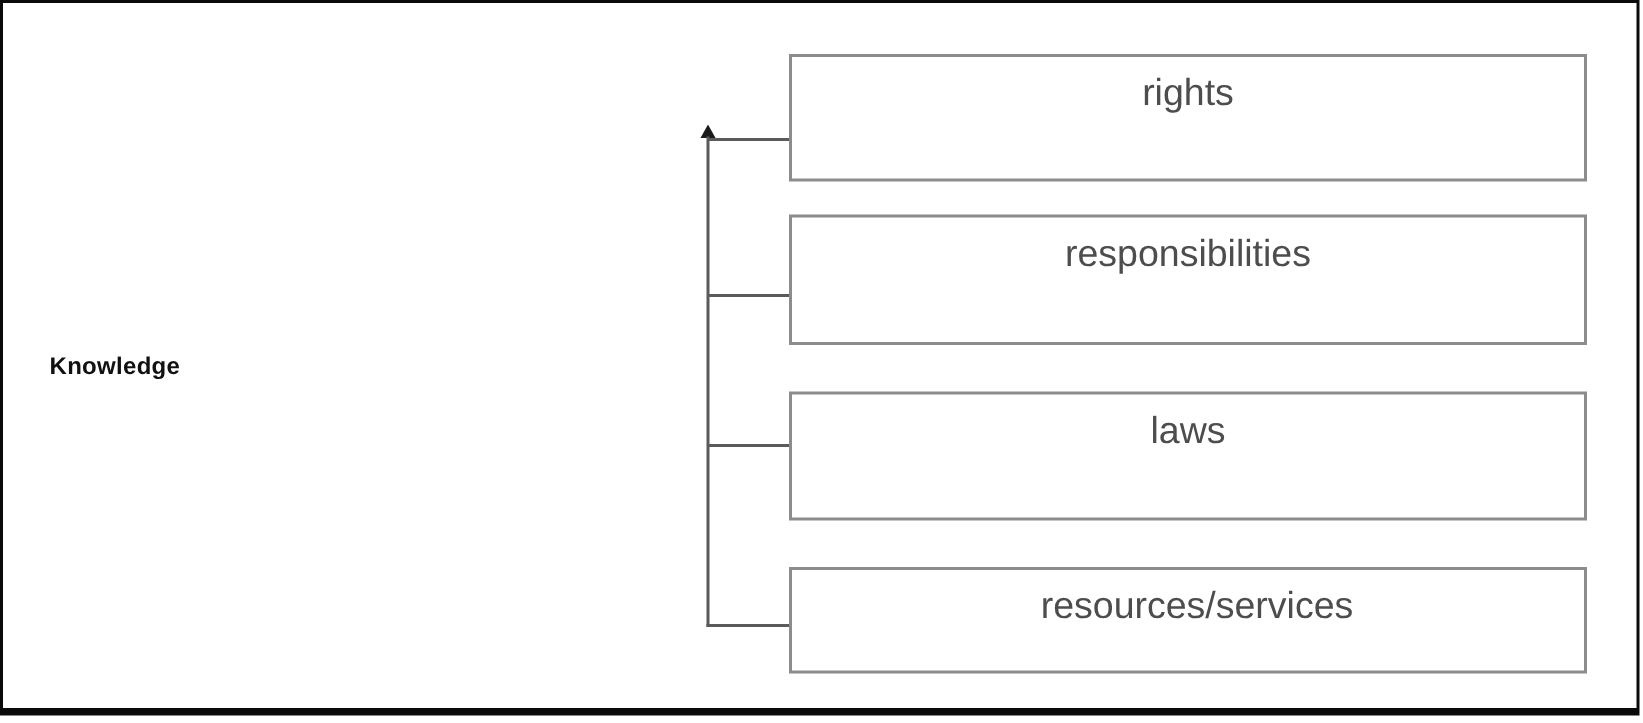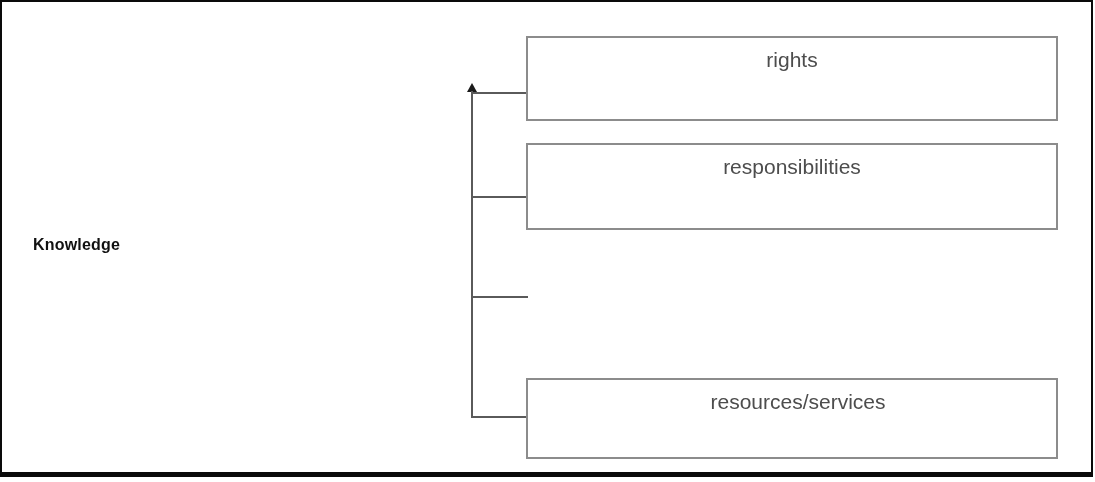--- a/index.html
+++ b/index.html
@@ -65,27 +65,27 @@
   .hline.c4 { left: 471px; top: 416px; width: 57px; }
   .node-box {
     position: absolute;
     left: 526px;
     width: 532px;
     box-sizing: border-box;
     border: 2px solid var(--box-border, #8c8c8c);
     background: #ffffff;
     text-align: center;
     padding-top: 10px;
-    font-size: 21px;
+    font-size: 25px;
     color: var(--box-text, #4d4d4d);
   }
   .node-box.b1 { top: 36px;  height: 85px; }
   .node-box.b2 { top: 143px; height: 87px; }
   .node-box.b3 { top: 261px; height: 86px; }
-  .node-box.b4 { top: 378px; height: 81px; padding-left: 12px; }
+  .node-box.b4 { top: 378px; height: 71px; padding-left: 12px; }
 </style>
 </head>
 <body>
 
 <div class="canvas">
   <div class="frame"></div>
 
   <div class="root-label">Knowledge</div>
 
   <div class="arrow-up"></div>
@@ -95,16 +95,19 @@
   <div class="hline c2"></div>
   <div class="hline c3"></div>
   <div class="hline c4"></div>
 
   <div class="node-box b1">
     <span>rights</span>
   </div>
   <div class="node-box b2">
     <span>responsibilities</span>
   </div>
+  <div class="node-box b3">
+    <span>laws</span>
+  </div>
   <div class="node-box b4">
     <span>resources/services</span>
   </div>
 </div>
 
 </body></html>

